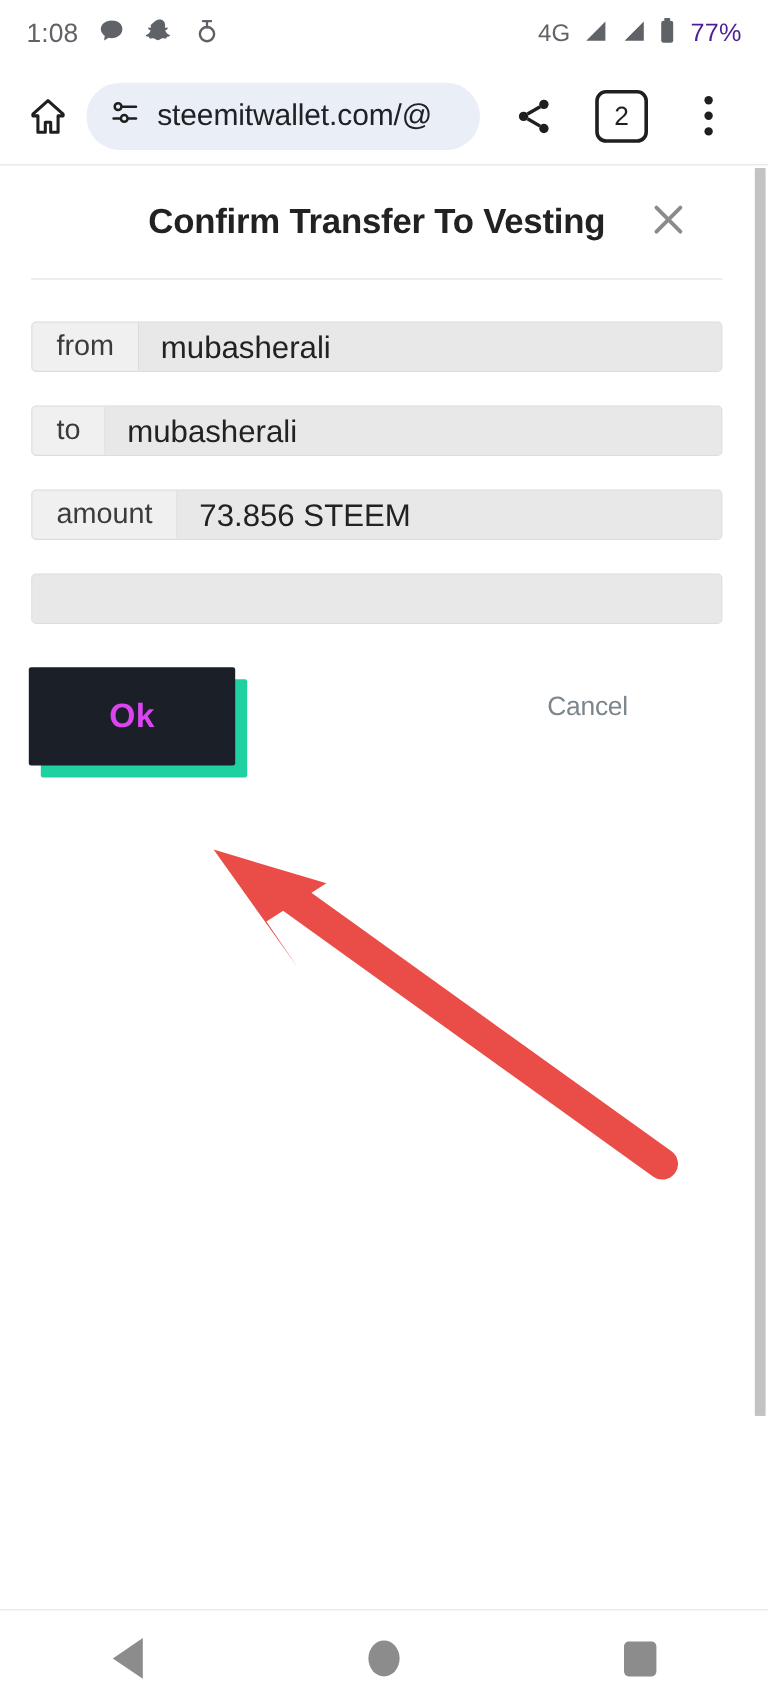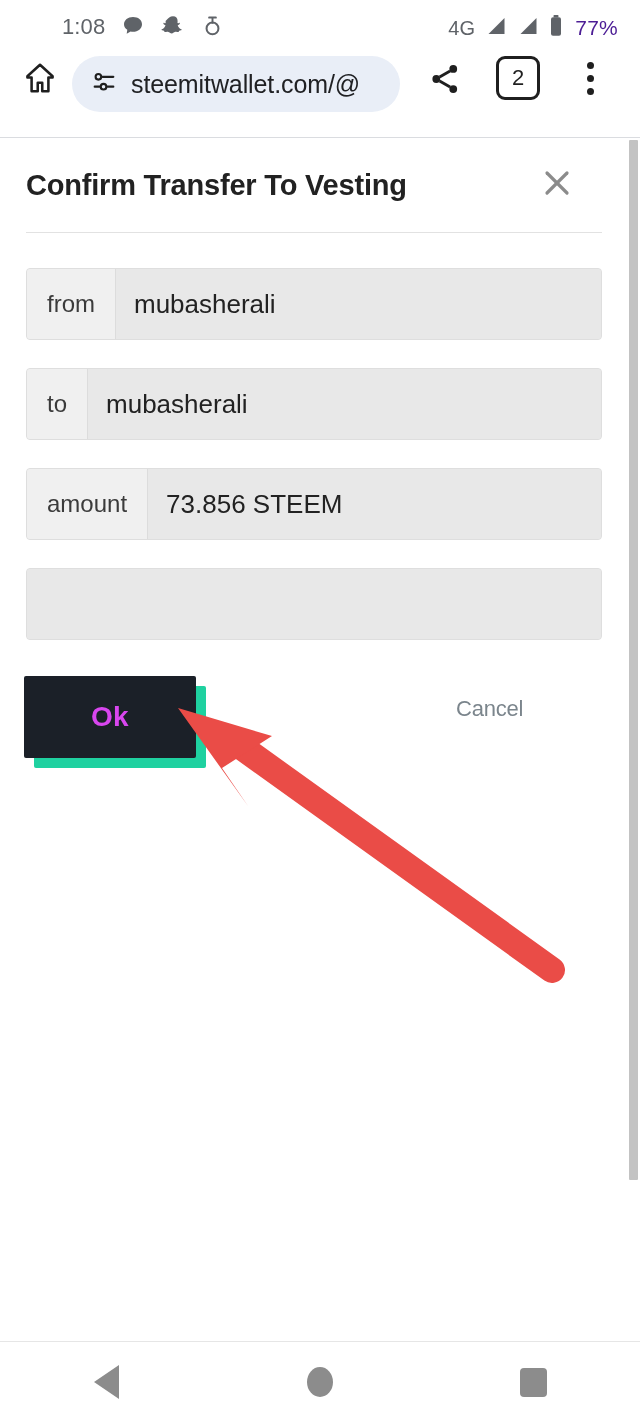--- a/index.html
+++ b/index.html
@@ -24,22 +24,22 @@
     height: 56px;
     background: #ffffff;
     display: flex;
     align-items: center;
     justify-content: space-between;
     padding: 0 22px;
     box-sizing: border-box;
   }
   .status-left {
     display: flex;
+    align-items: center;
     gap: 16px;
-    margin-left: 40px;
   }
   .status-time {
     font-size: 22px;
     color: #5f6368;
     font-family: "Liberation Sans", sans-serif;
     letter-spacing: 0.1px;
   }
   .status-right {
     display: flex;
     align-items: center;
@@ -59,21 +59,21 @@
   .sicon { display: block; }
 
   
   .toolbar {
     position: absolute;
     top: 56px; left: 0;
     width: 640px;
     height: 81px;
     background: #ffffff;
     display: flex;
-    align-items: flex-start;
+    align-items: center;
     padding: 0 18px;
     box-sizing: border-box;
     gap: 10px;
   }
   .tb-home {
     width: 44px; height: 44px;
     display: flex; align-items: center; justify-content: center;
     flex: none;
   }
   .url-pill {
@@ -177,20 +177,21 @@
     top: 0; left: 0;
     width: 628px;
     padding: 0 26px;
     box-sizing: border-box;
   }
   .dialog-header {
     position: relative;
     height: 94px;
     display: flex;
     align-items: center;
+    justify-content: center;
   }
   .dialog-title {
     font-size: 29px;
     font-weight: bold;
     color: #222222;
     letter-spacing: -0.2px;
   }
   .dialog-close {
     position: absolute;
     right: 22px;
@@ -206,21 +207,21 @@
     margin: 0 0 0 0;
   }
 
   
   .fields {
     padding-top: 35px;
   }
   .field-row {
     display: flex;
     align-items: stretch;
-    height: 72px;
+    height: 42px;
     margin-bottom: 28px;
     border: 1px solid #dedede;
     border-radius: 4px;
     overflow: hidden;
     box-sizing: border-box;
     background: #e8e8e8;
   }
   .field-label {
     background: #f0f0f0;
     border-right: 1px solid #dcdcdc;

